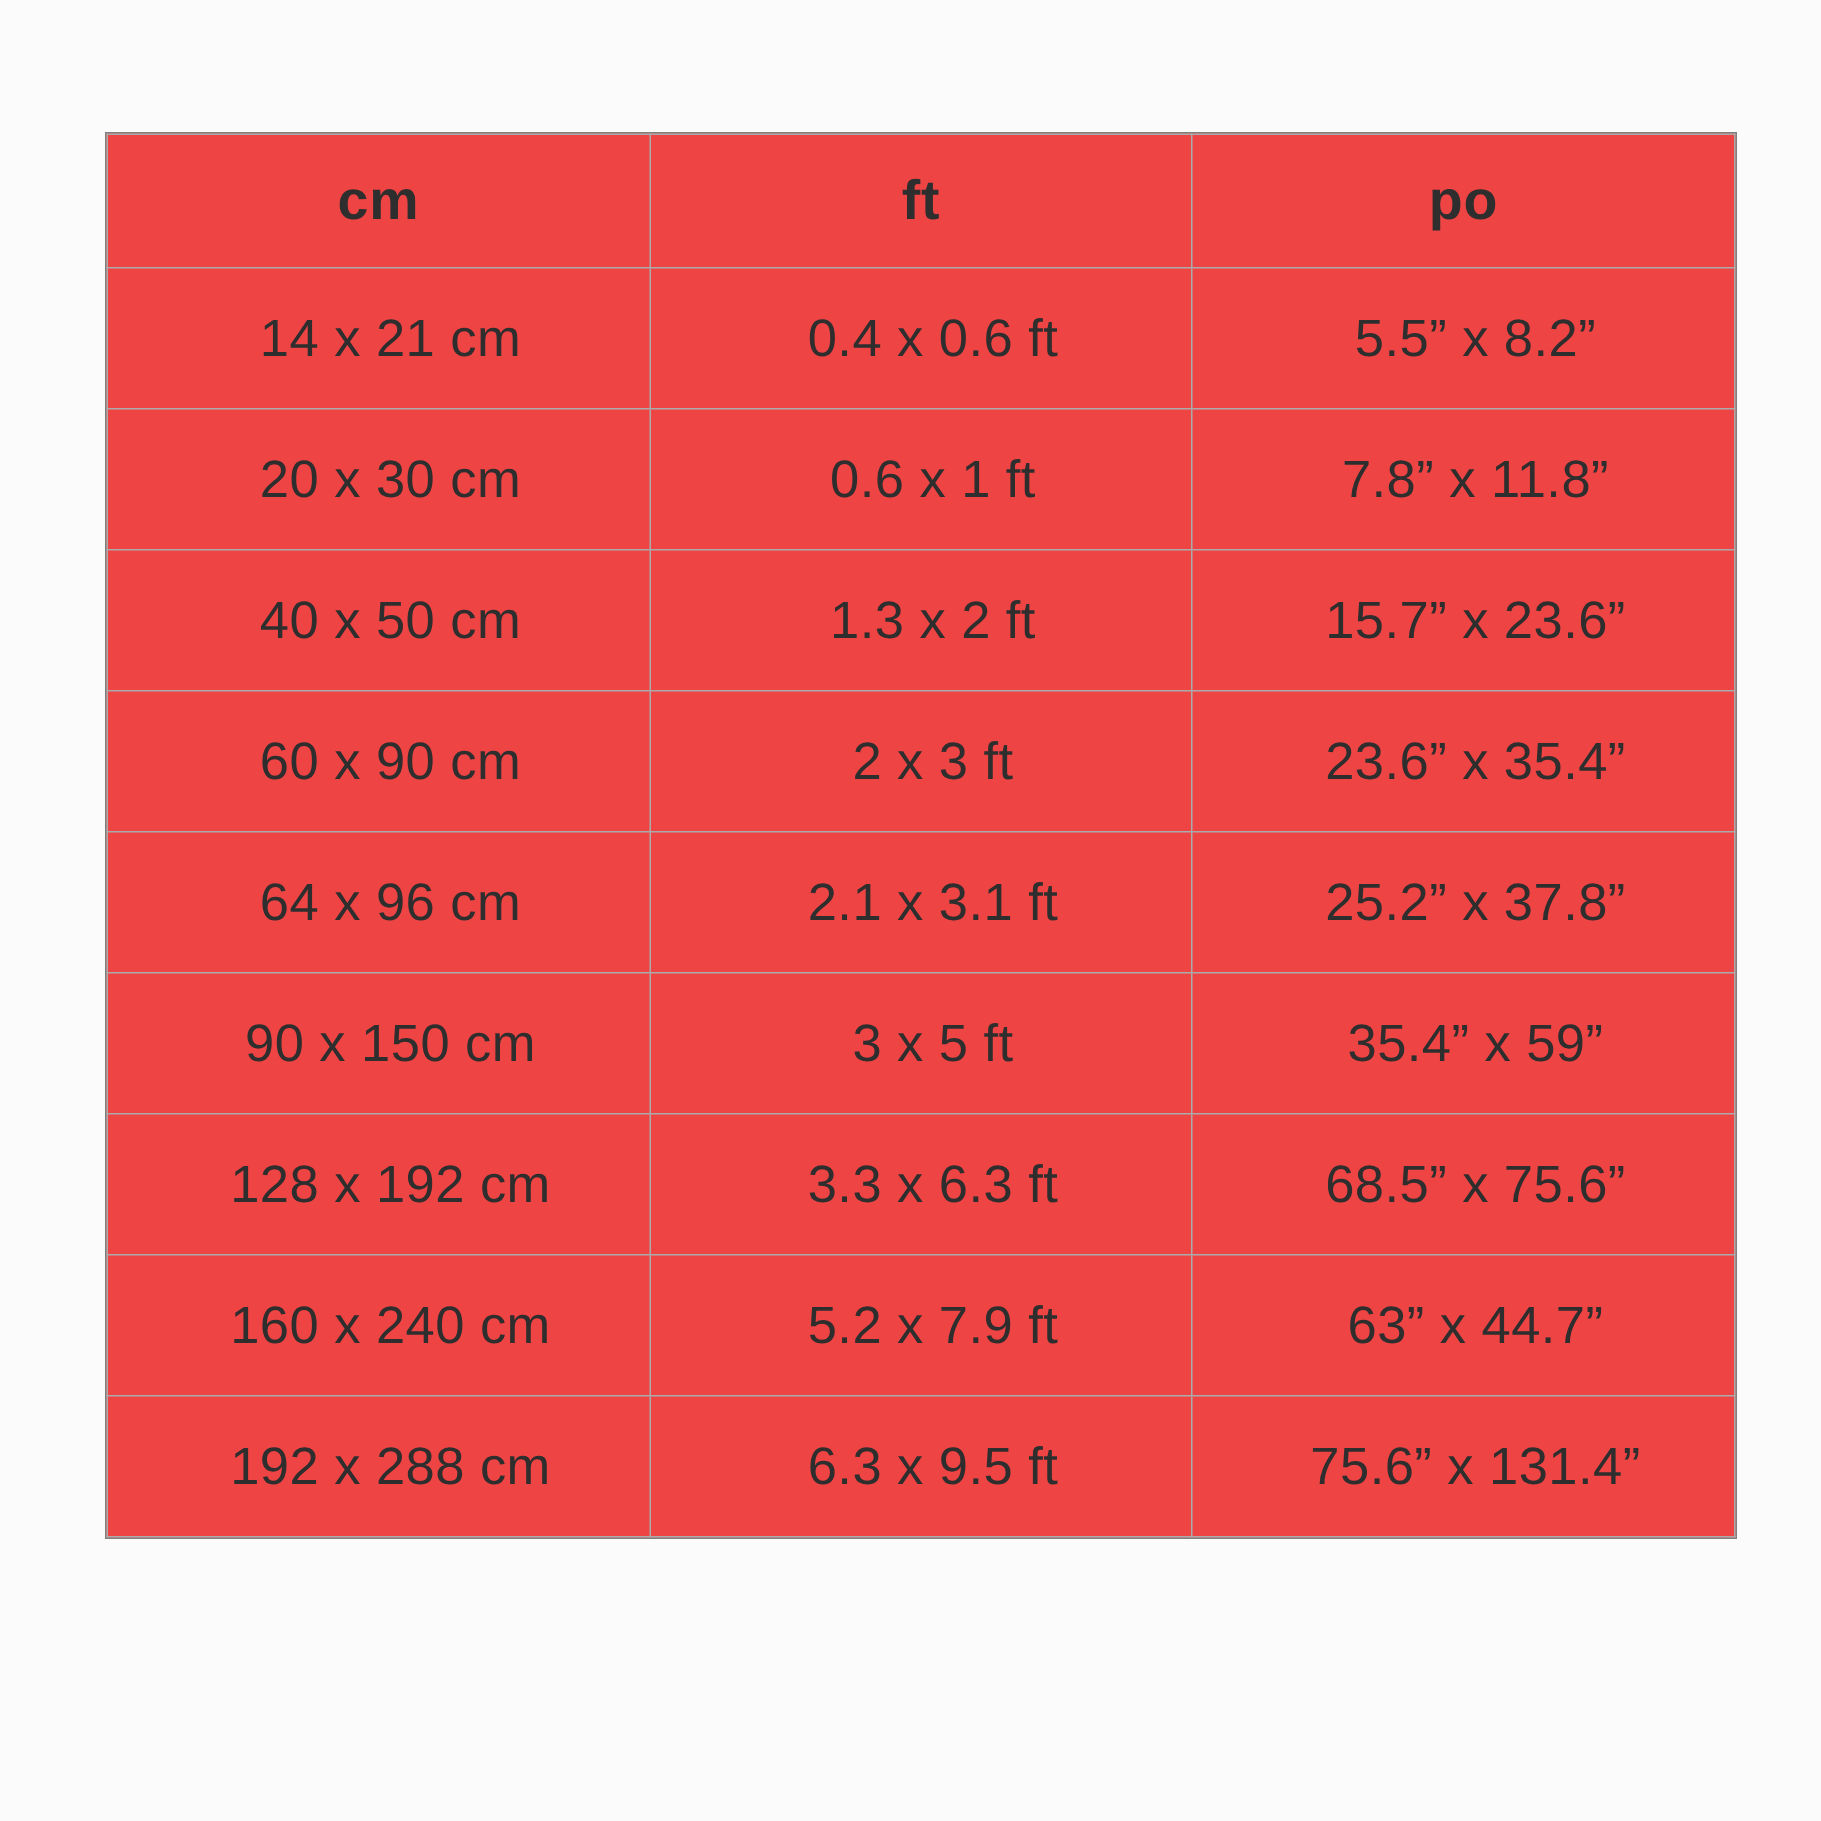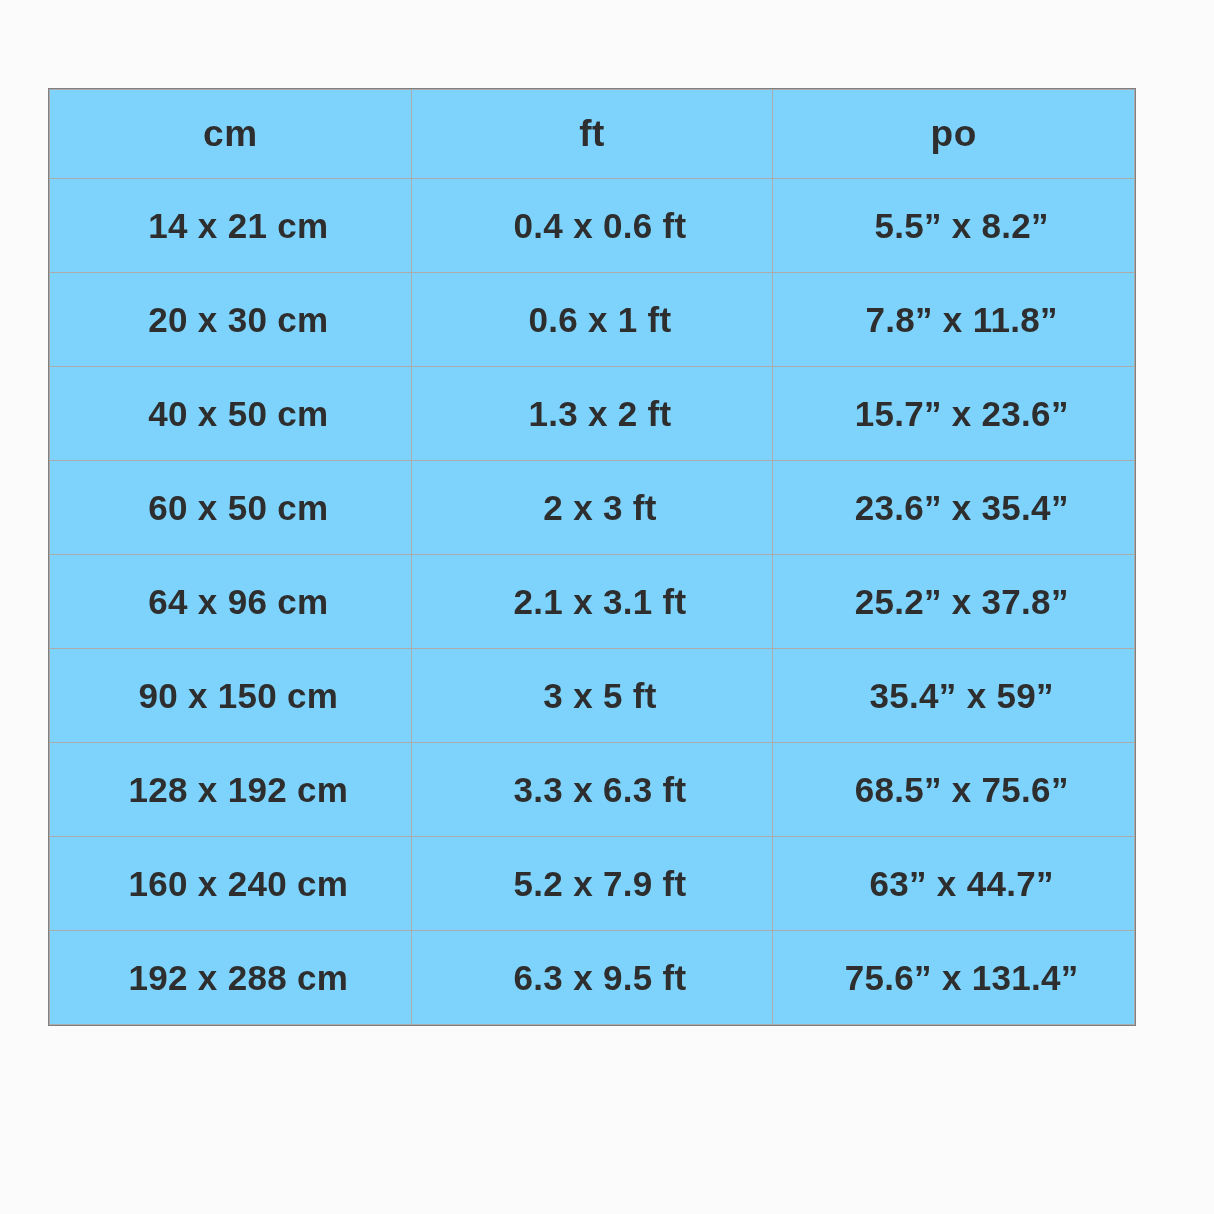--- a/index.html
+++ b/index.html
@@ -10,25 +10,25 @@
     width: 1214px;
     height: 1214px;
     background: #fbfbfb;
     font-family: "Liberation Sans", sans-serif;
     color: #2e2e2e;
     position: relative;
     overflow: hidden;
   }
   .table-wrap {
     position: absolute;
-    left: 48px;
+    left: 70px;
     top: 88px;
     width: 1088px;
     border: 1px solid #7f7f7f;
-    background: #7dd3fc;
+    background: #ef4444;
     box-sizing: border-box;
   }
   table.size-table {
     width: 100%;
     border-collapse: collapse;
     table-layout: fixed;
   }
   table.size-table th,
   table.size-table td {
     border: 1px solid #ababab;
@@ -38,21 +38,21 @@
   }
   table.size-table th {
     height: 88px;
     font-size: 37px;
     font-weight: bold;
     letter-spacing: 0.5px;
   }
   table.size-table td {
     height: 93px;
     font-size: 35px;
-    font-weight: bold;
+    font-weight: normal;
     letter-spacing: 0.3px;
     padding-left: 16px;
   }
 </style>
 </head>
 <body>
 
 <div class="table-wrap">
   <table class="size-table">
     <thead>
@@ -72,21 +72,21 @@
         <td>20 x 30 cm</td>
         <td>0.6 x 1 ft</td>
         <td>7.8” x 11.8”</td>
       </tr>
       <tr>
         <td>40 x 50 cm</td>
         <td>1.3 x 2 ft</td>
         <td>15.7” x 23.6”</td>
       </tr>
       <tr>
-        <td>60 x 50 cm</td>
+        <td>60 x 90 cm</td>
         <td>2 x 3 ft</td>
         <td>23.6” x 35.4”</td>
       </tr>
       <tr>
         <td>64 x 96 cm</td>
         <td>2.1 x 3.1 ft</td>
         <td>25.2” x 37.8”</td>
       </tr>
       <tr>
         <td>90 x 150 cm</td>

